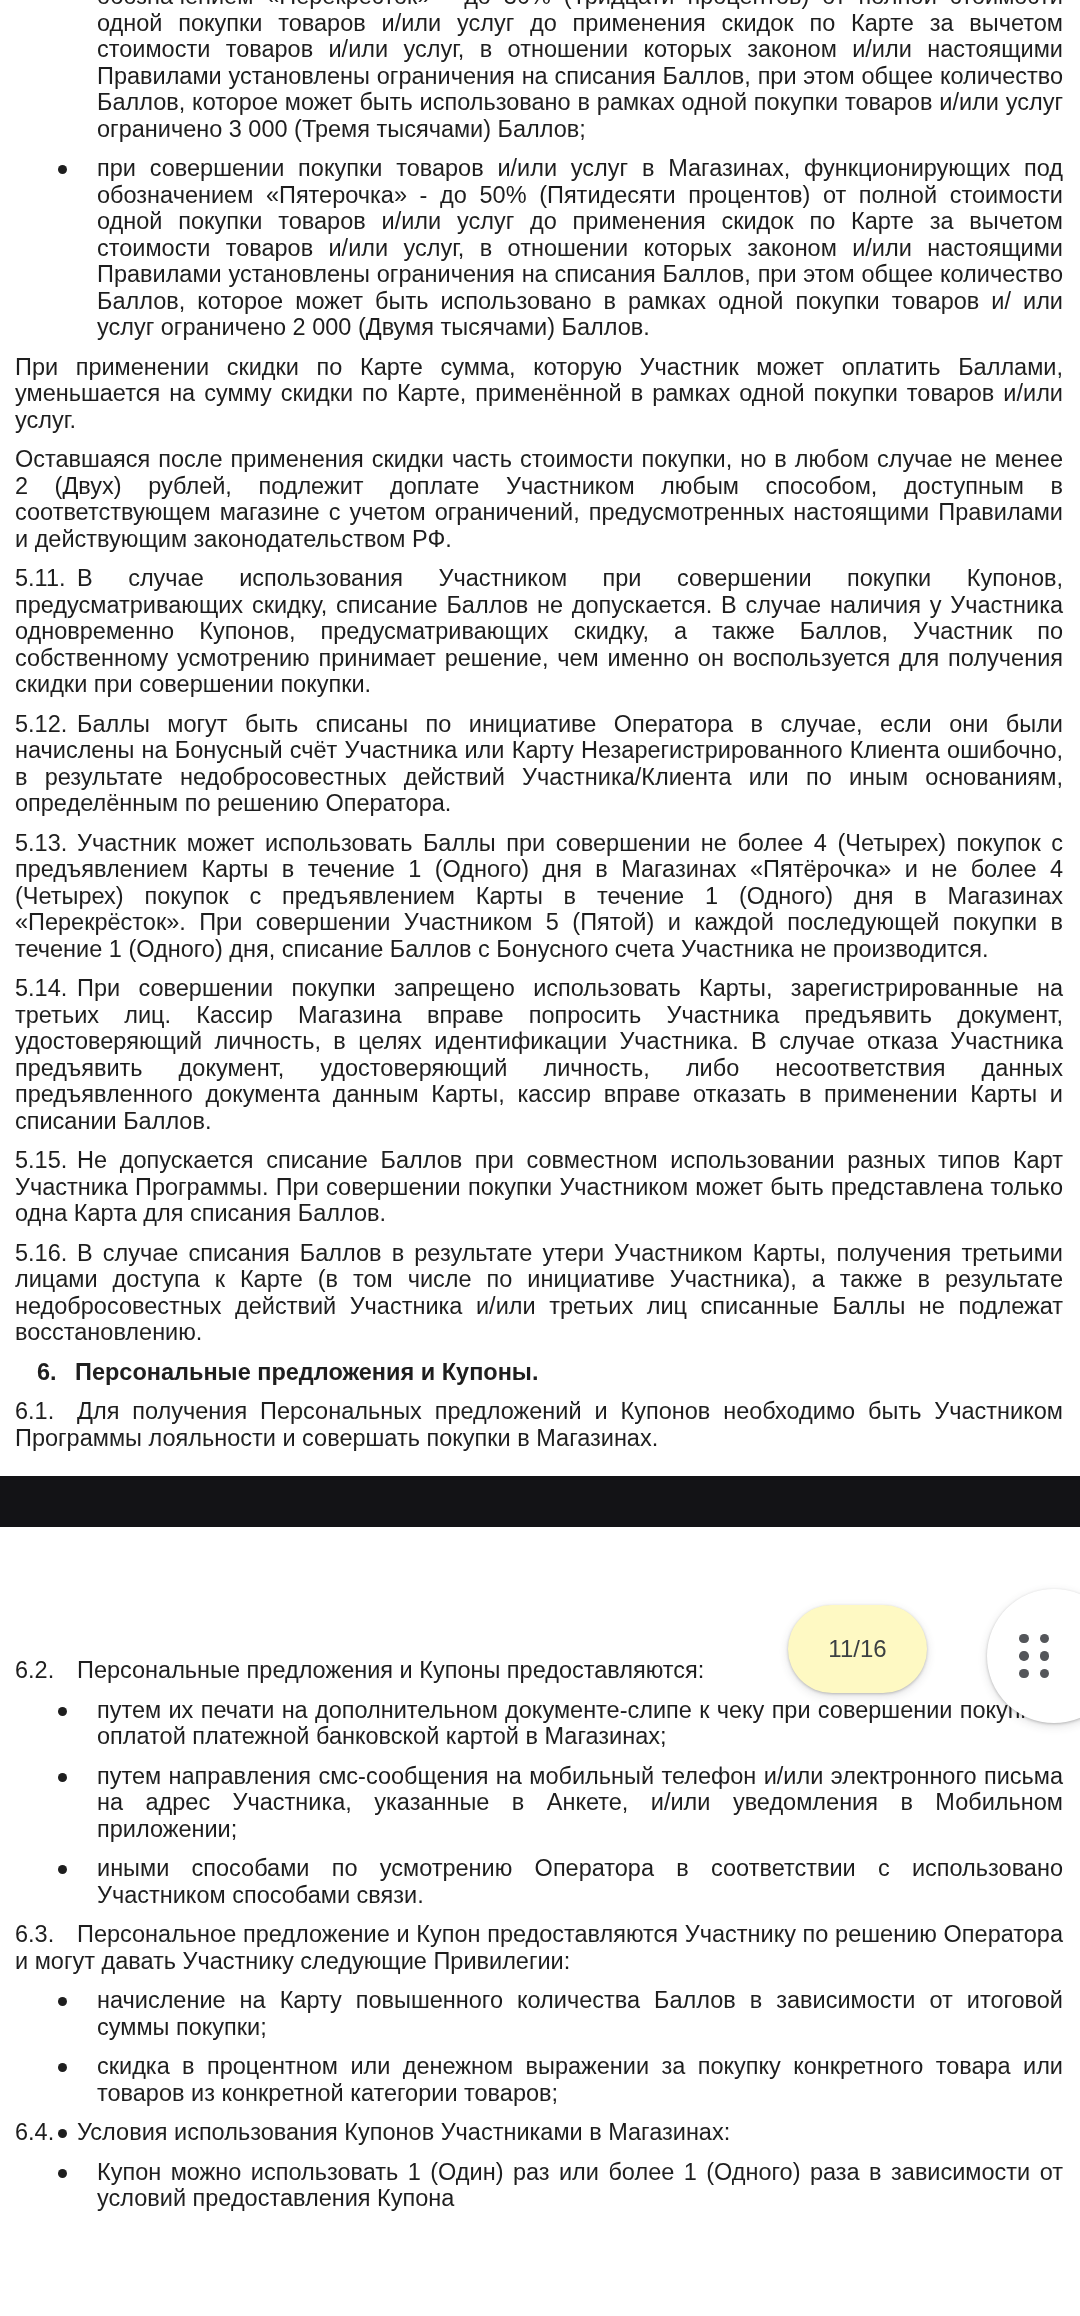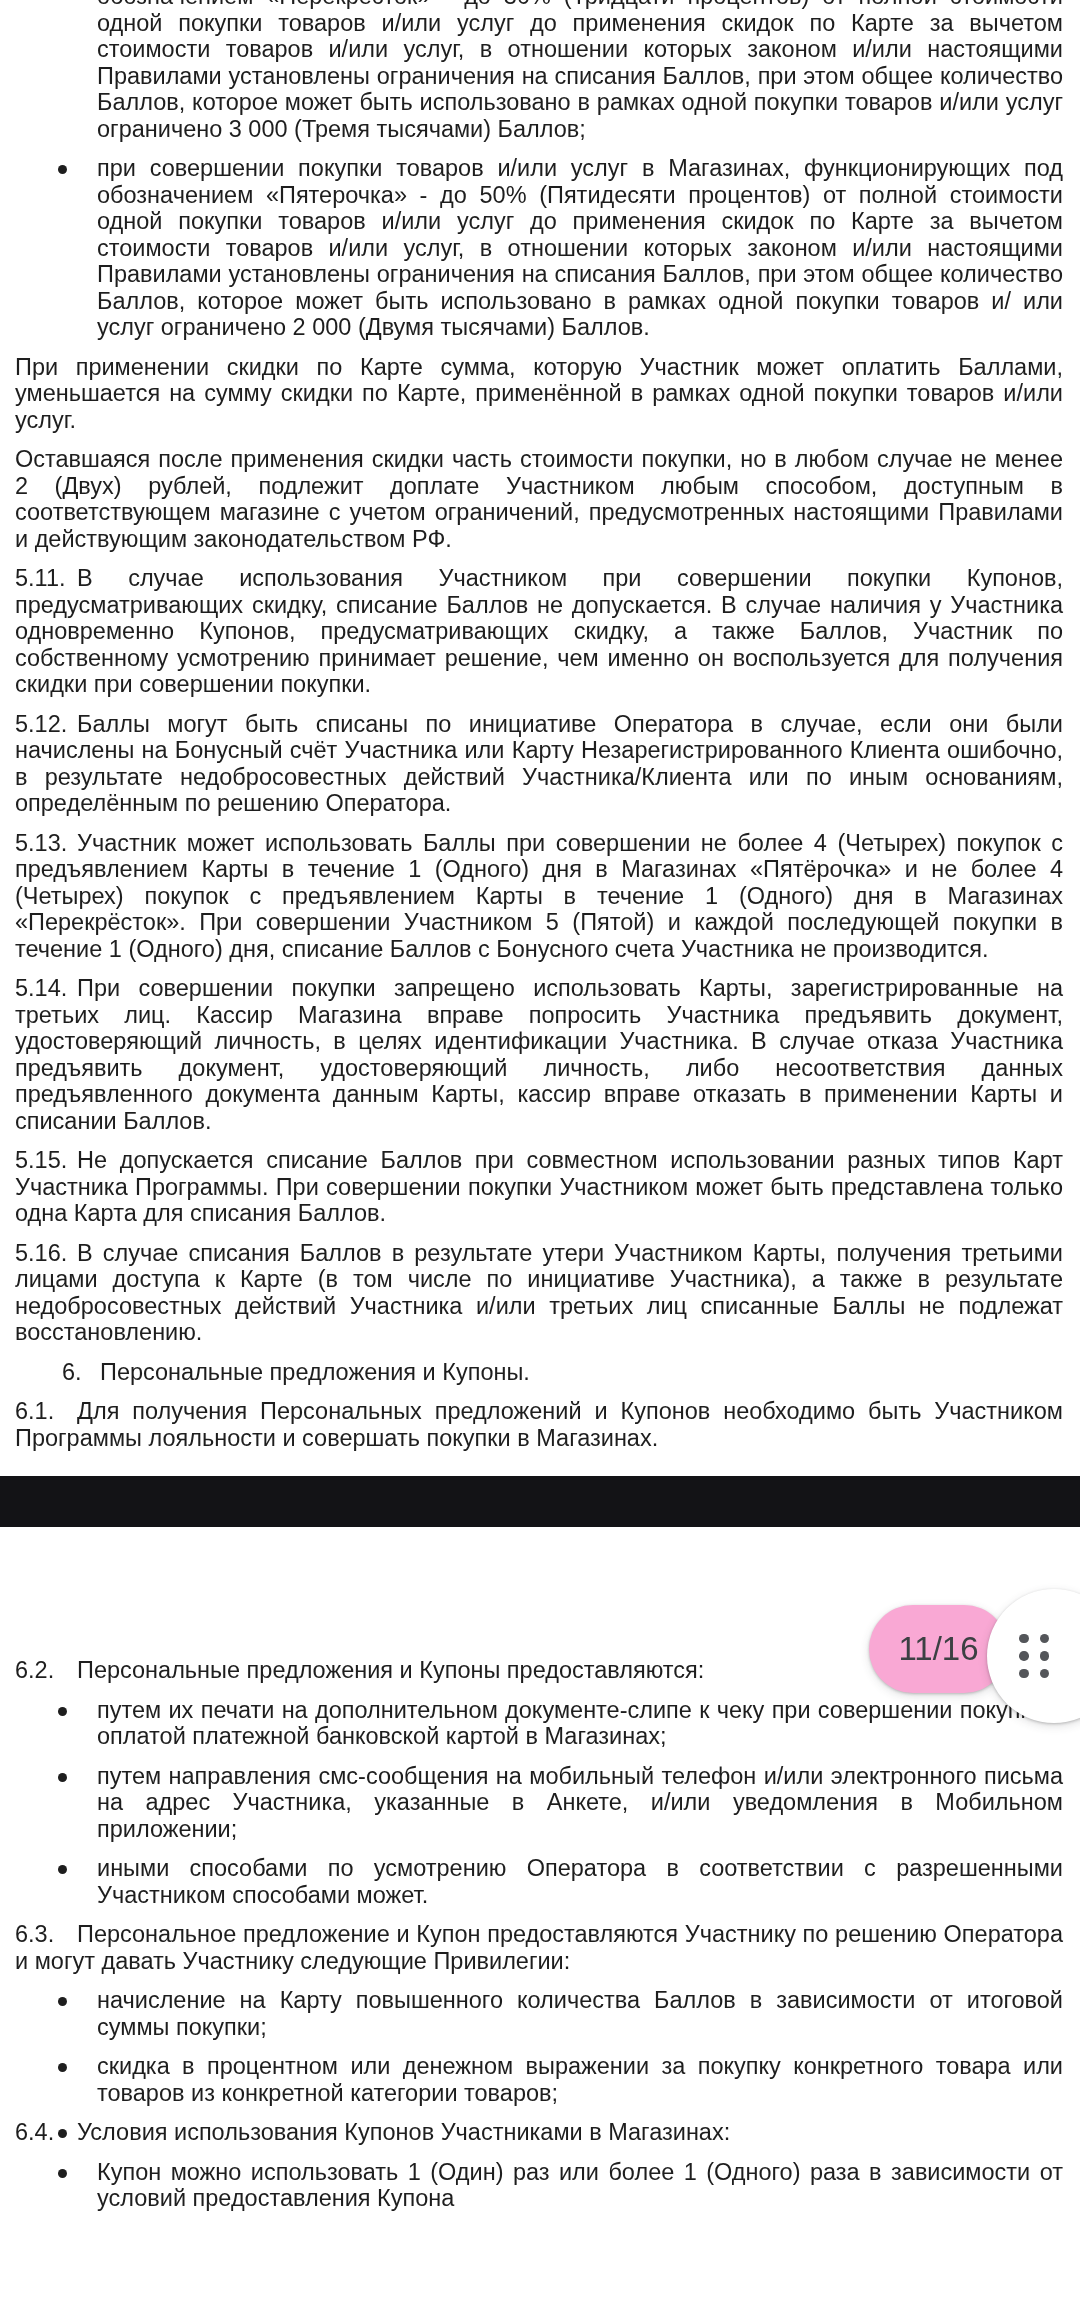--- a/index.html
+++ b/index.html
@@ -18,33 +18,33 @@
   .page12{top:1657px;}
   .blk{text-align:justify;margin:0 0 13px 0;}
   .blk:last-child{margin-bottom:0;}
   .cont{padding-left:82px;}
   .bullet{position:relative;padding-left:82px;}
   .bullet .dot{
     position:absolute;left:43px;top:10px;width:9px;height:9px;
     border-radius:50%;background:#1e1e1e;
   }
   .para .num,.heading .num{display:inline-block;min-width:62px;}
-  .heading{font-weight:normal;margin-left:47px;}
+  .heading{font-weight:bold;margin-left:22px;}
   .heading .num{min-width:38px;}
   
   .page-divider{
     position:absolute;left:0;top:1476px;width:1080px;height:51px;
   }
   
   .page-pill{
-    position:absolute;left:869px;top:1605px;width:139px;height:88px;
-    background:#f9a8d4;border-radius:44px;
+    position:absolute;left:788px;top:1605px;width:139px;height:88px;
+    background:#fef9c3;border-radius:44px;
     box-shadow:0 1px 3px rgba(0,0,0,.22),0 3px 10px rgba(60,64,67,.16);
     display:flex;align-items:center;justify-content:center;
-    font-size:33px;color:#3c4043;z-index:5;
+    font-size:24px;color:#3c4043;z-index:5;
   }
   .menu-fab{
     position:absolute;left:987px;top:1589px;width:134px;height:134px;
     background:#ffffff;border-radius:50%;
     box-shadow:0 1px 3px rgba(0,0,0,.22),0 3px 10px rgba(60,64,67,.16);
     display:flex;align-items:center;justify-content:center;
     z-index:6;cursor:pointer;
   }
   .dots-grid{
     display:grid;grid-template-columns:9.5px 9.5px;grid-auto-rows:9.5px;
@@ -71,21 +71,21 @@
       <div class="blk heading"><span class="num">6.</span><span>Персональные предложения и Купоны.</span></div>
       <div class="blk para"><span class="num">6.1.</span><span>Для получения Персональных предложений и Купонов необходимо быть Участником Программы лояльности и совершать покупки в Магазинах.</span></div>
     </div>
 
   <div class="page-divider" id="divider" style="background: rgb(19, 19, 22);"></div>
 
   <div class="page page12" id="page12">
       <div class="blk para"><span class="num">6.2.</span><span>Персональные предложения и Купоны предоставляются:</span></div>
       <div class="blk bullet"><span class="dot"></span><span>путем их печати на дополнительном документе-слипе к чеку при совершении покупки с оплатой платежной банковской картой в Магазинах;</span></div>
       <div class="blk bullet"><span class="dot"></span><span>путем направления смс-сообщения на мобильный телефон и/или электронного письма на адрес Участника, указанные в Анкете, и/или уведомления в Мобильном приложении;</span></div>
-      <div class="blk bullet"><span class="dot"></span><span>иными способами по усмотрению Оператора в соответствии с разрешенными Участником способами может.</span></div>
+      <div class="blk bullet"><span class="dot"></span><span>иными способами по усмотрению Оператора в соответствии с использовано Участником способами связи.</span></div>
       <div class="blk para"><span class="num">6.3.</span><span>Персональное предложение и Купон предоставляются Участнику по решению Оператора и могут давать Участнику следующие Привилегии:</span></div>
       <div class="blk bullet"><span class="dot"></span><span>начисление на Карту повышенного количества Баллов в зависимости от итоговой суммы покупки;</span></div>
       <div class="blk bullet"><span class="dot"></span><span>скидка в процентном или денежном выражении за покупку конкретного товара или товаров из конкретной категории товаров;</span></div>
       <div class="blk bullet"><span class="dot"></span></div>
       <div class="blk para"><span class="num">6.4.</span><span>Условия использования Купонов Участниками в Магазинах:</span></div>
       <div class="blk bullet"><span class="dot"></span><span>Купон можно использовать 1 (Один) раз или более 1 (Одного) раза в зависимости от условий предоставления Купона</span></div>
     </div>
 
   <div class="page-pill">
     <span>11/16</span>

